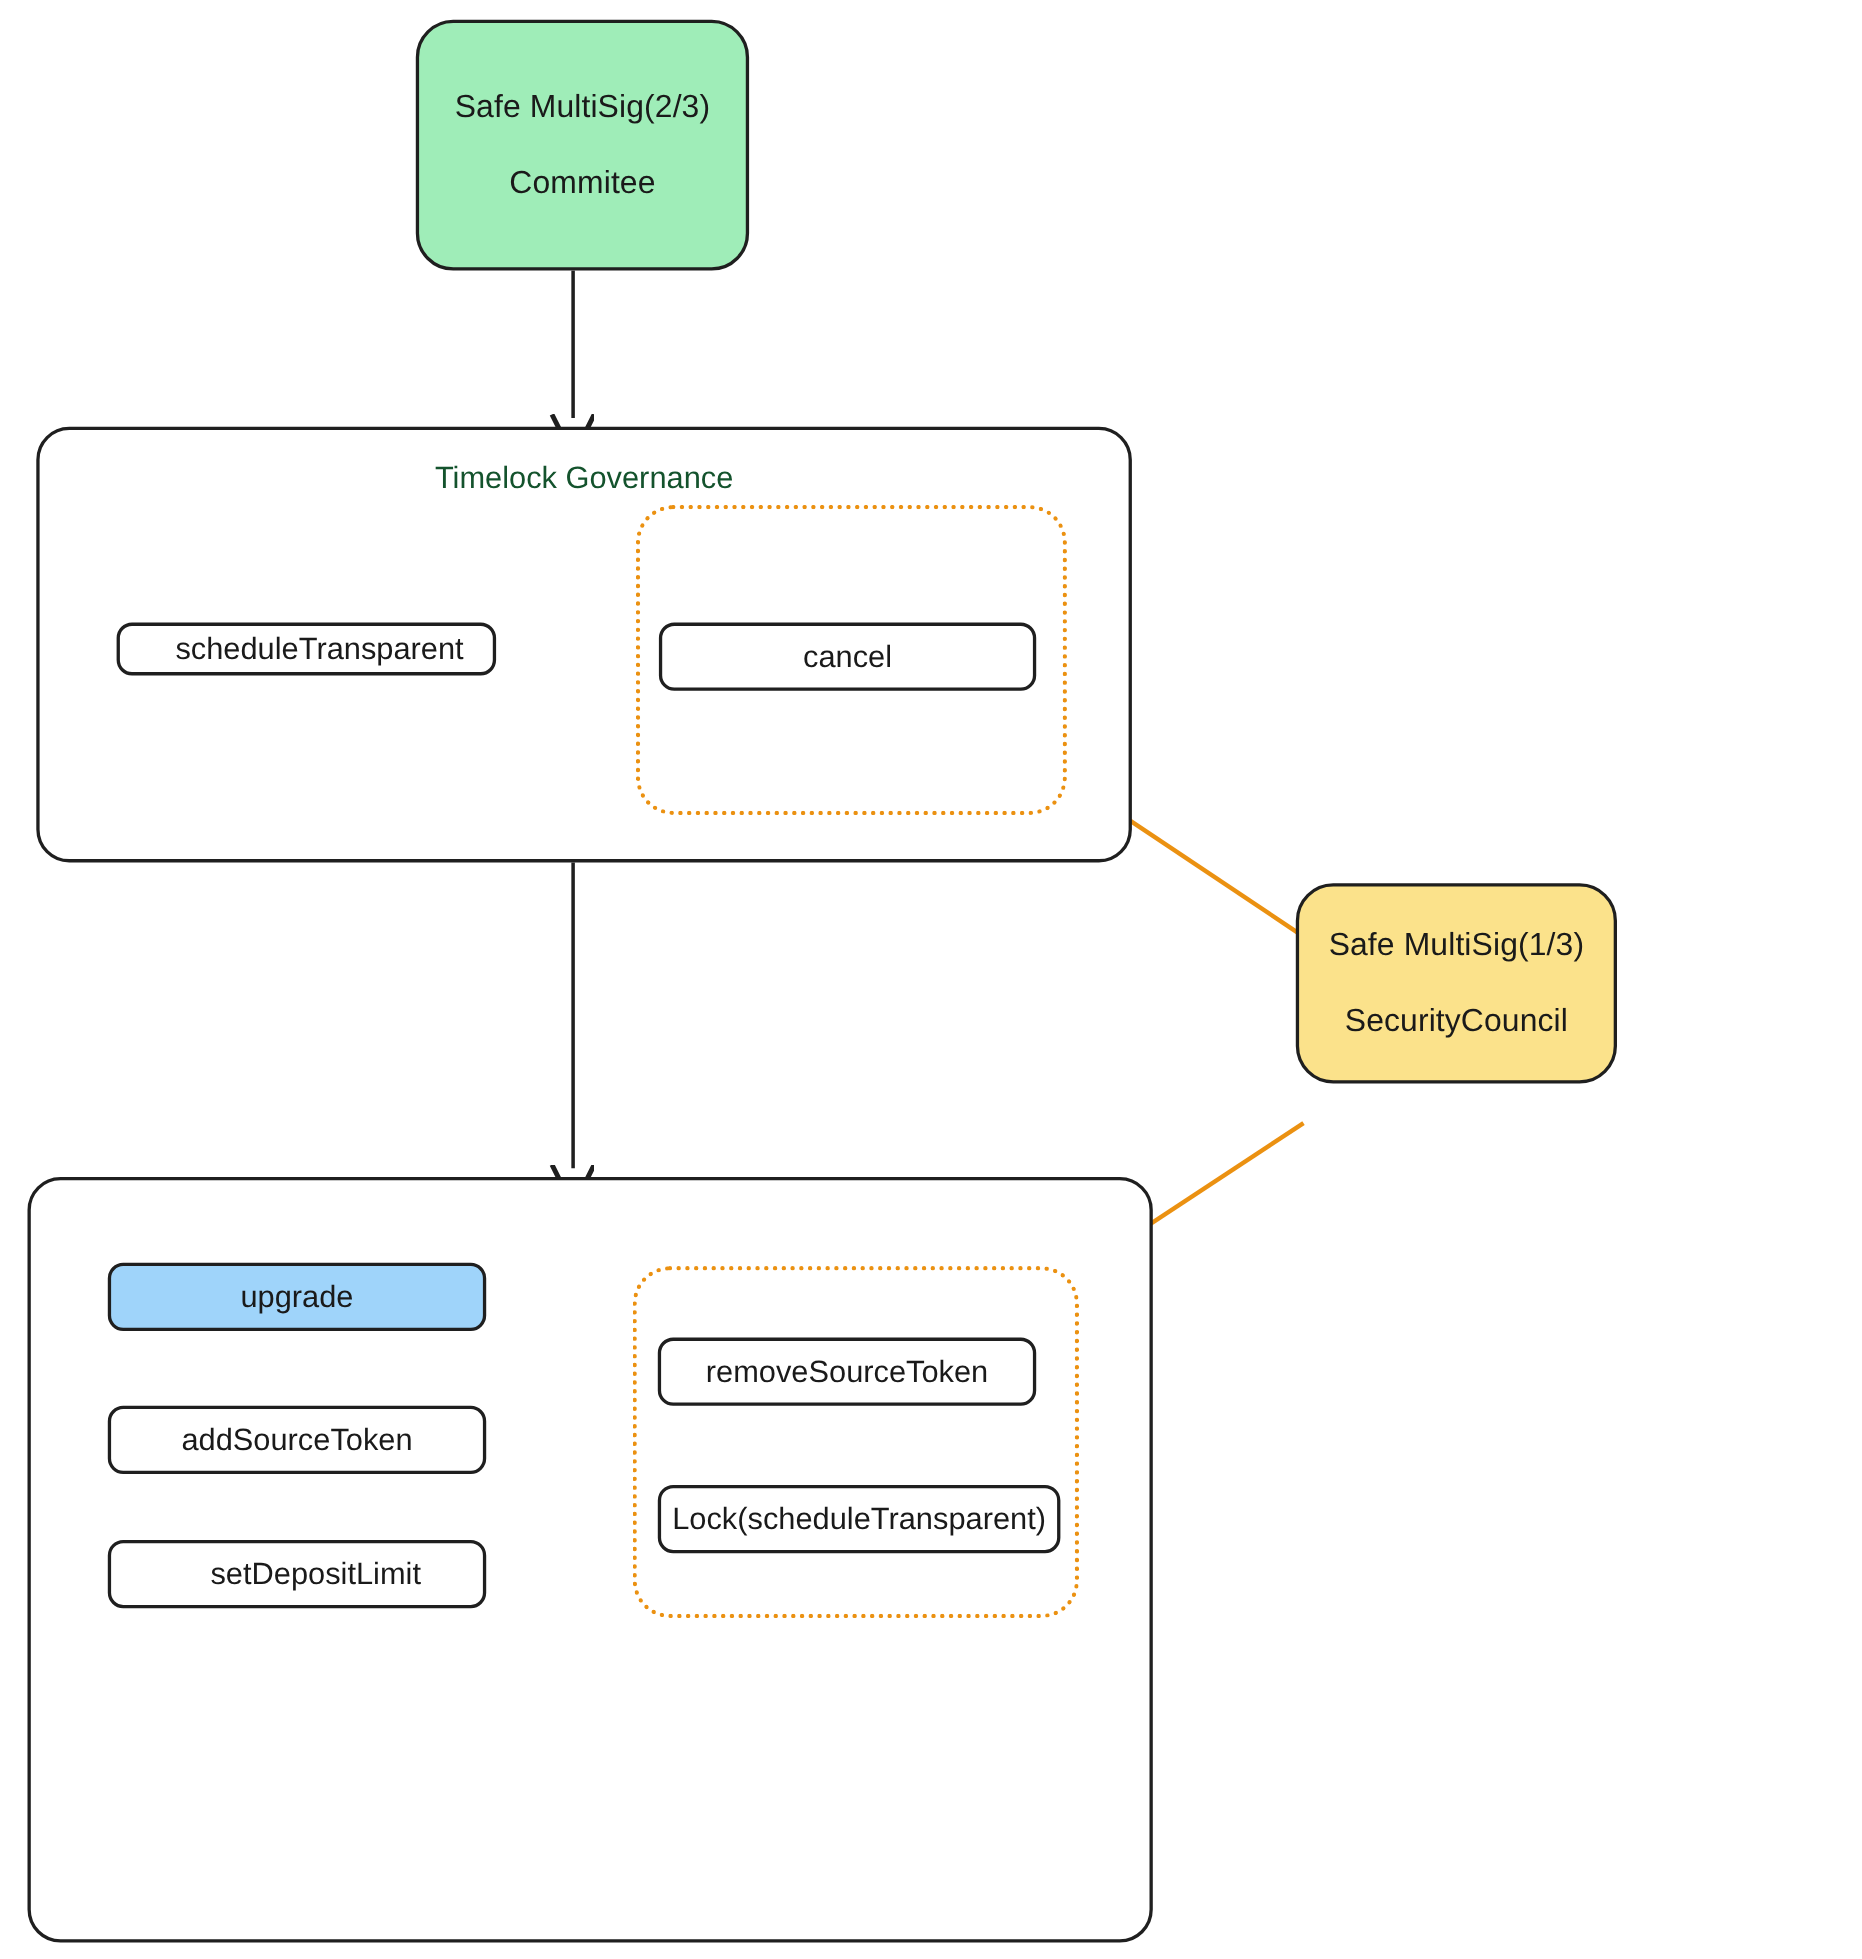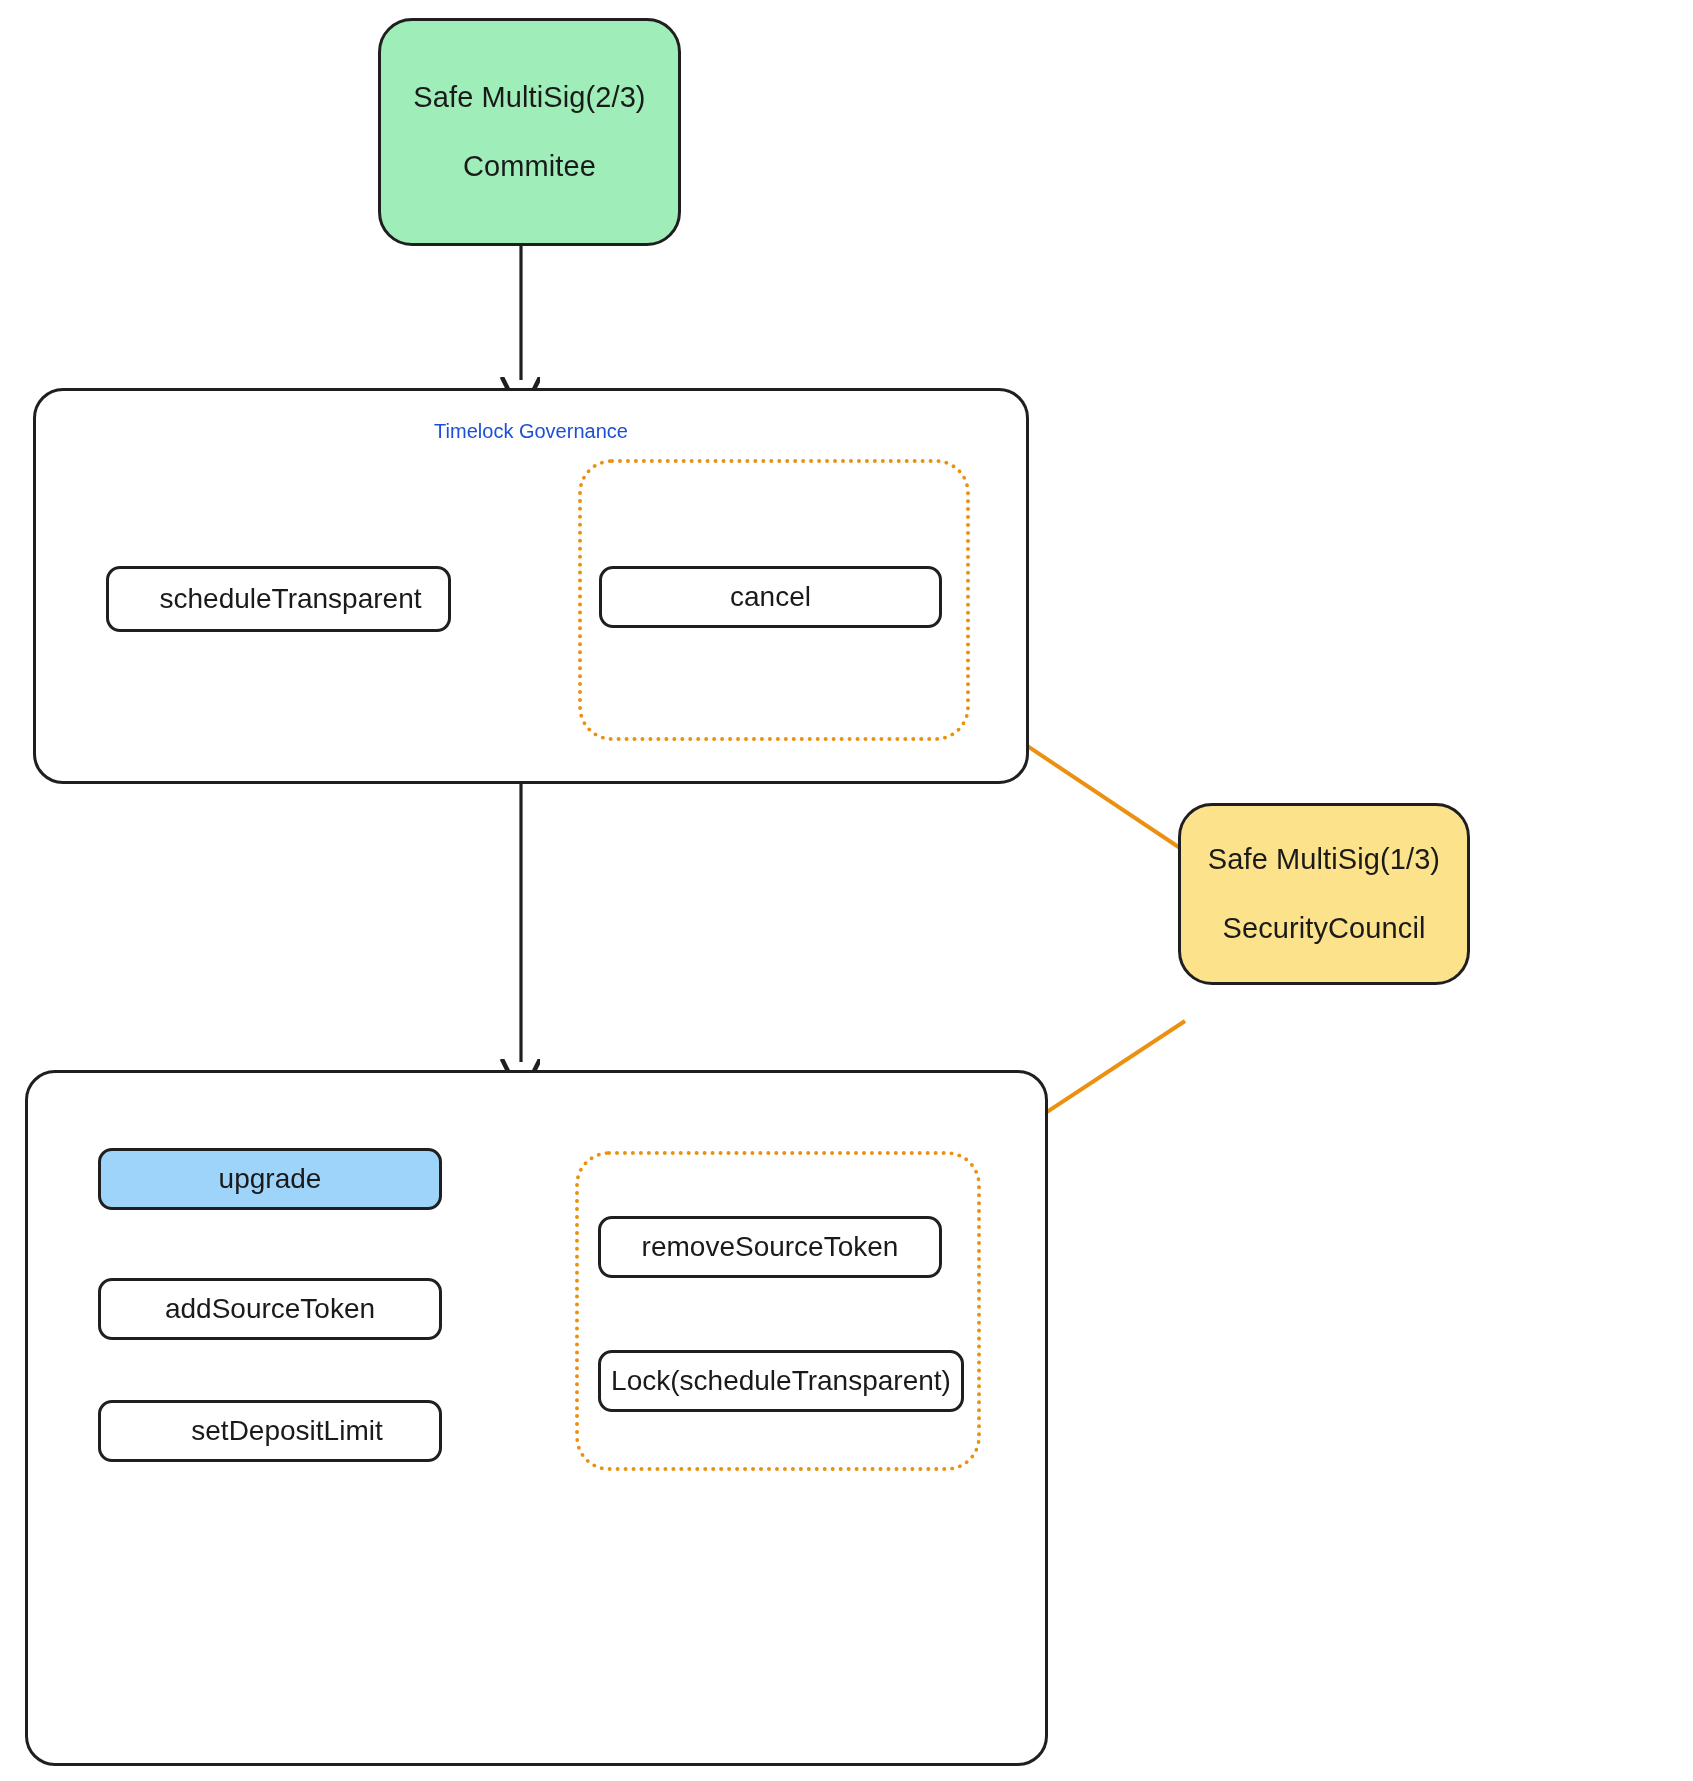--- a/index.html
+++ b/index.html
@@ -40,22 +40,22 @@
     position:absolute;
     box-sizing:border-box;
     border:3.2px solid #1f1f1f;
     border-radius:30px;
     background:#ffffff;
   }
   .container-title{
     position:absolute;
     left:0;right:0;
     text-align:center;
-    font-size:20px;
-    color:#1d4ed8;
+    font-size:28px;
+    color:#14532d;
     line-height:1;
   }
 
   
   .method{
     position:absolute;
     box-sizing:border-box;
     border:3.2px solid #1f1f1f;
     border-radius:14px;
     background:#ffffff;
@@ -112,21 +112,21 @@
   <div class="node actor green" style="left:378px;top:18px;width:303px;height:228px;">
     <div class="line">Safe MultiSig(2/3)</div>
     <div class="line">Commitee</div>
   </div>
 
   <div class="container" style="left:33px;top:388px;width:996px;height:396px;">
     <div class="container-title" style="top:30px;">Timelock Governance</div>
 
     <div class="dotted-group" style="left:542px;top:68px;width:392px;height:282px;"></div>
 
-    <div class="method" style="left:70px;top:175px;width:345px;height:66px;padding-left:24px;">scheduleTransparent</div>
+    <div class="method" style="left:70px;top:175px;width:345px;height:48px;padding-left:24px;">scheduleTransparent</div>
 
     <div class="method" style="left:563px;top:175px;width:343px;height:62px;">cancel</div>
   </div>
 
   <div class="node actor yellow" style="left:1178px;top:803px;width:292px;height:182px;">
     <div class="line">Safe MultiSig(1/3)</div>
     <div class="line">SecurityCouncil</div>
   </div>
 
   <div class="container" style="left:25px;top:1070px;width:1023px;height:696px;">

